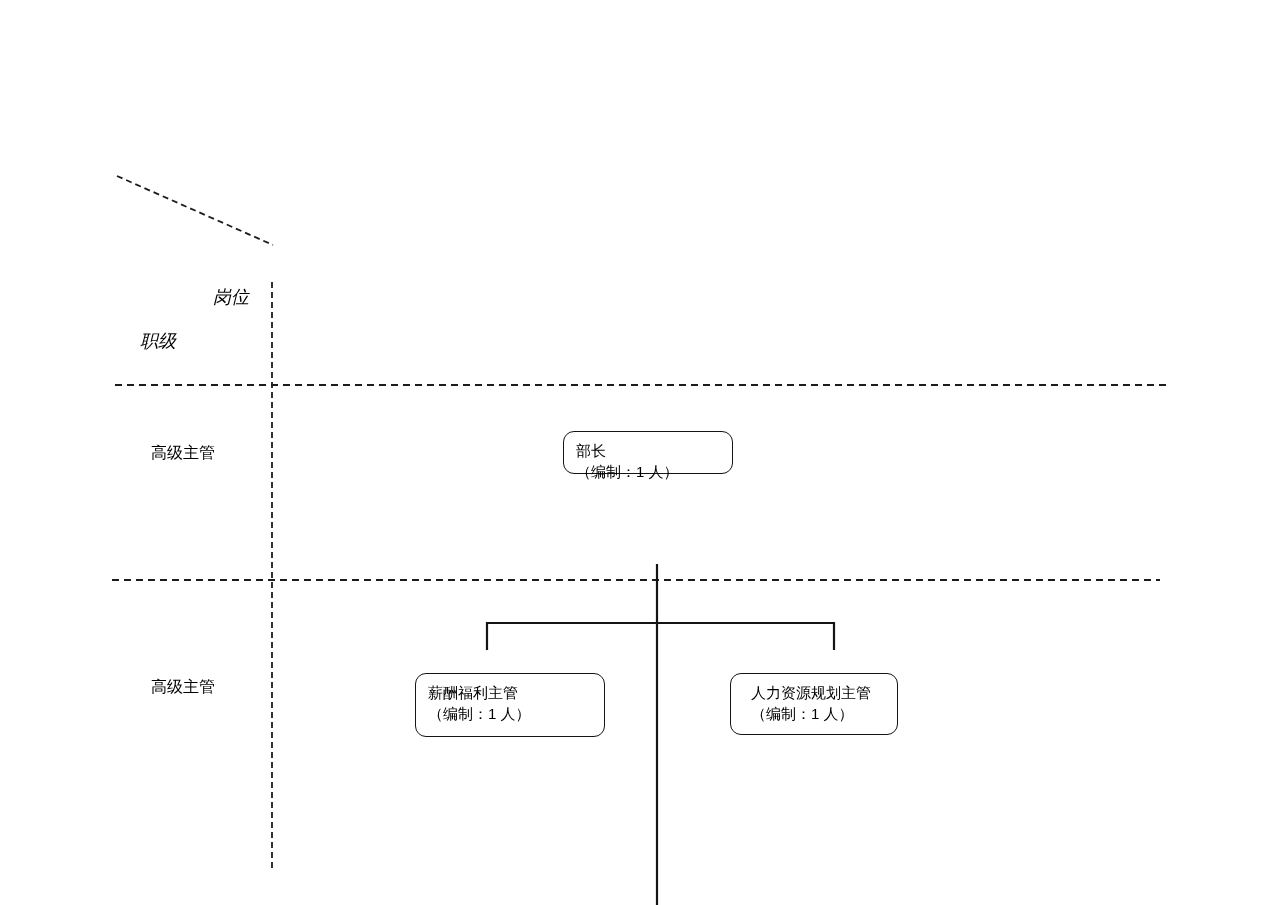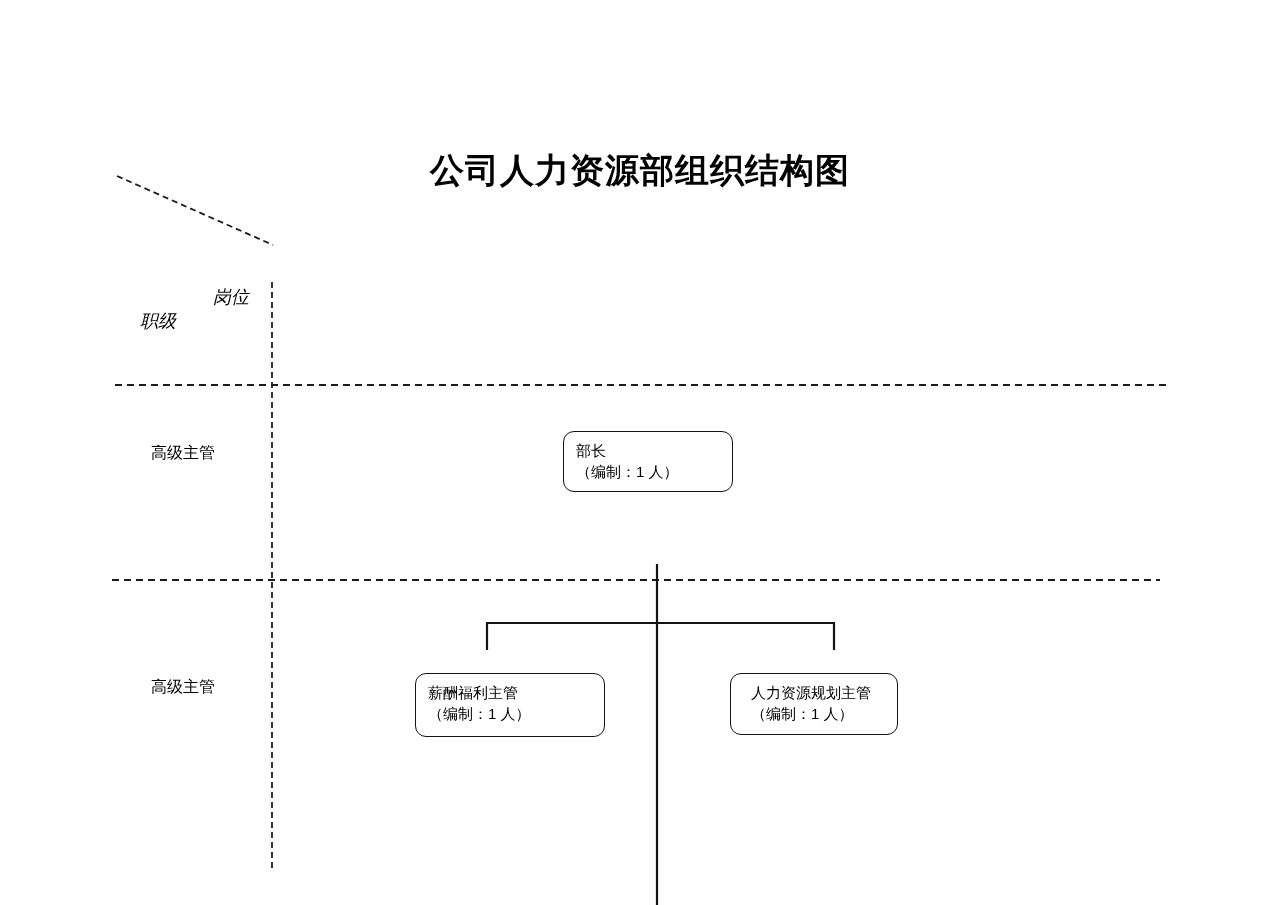--- a/index.html
+++ b/index.html
@@ -35,21 +35,21 @@
     height: 905px;
   }
   .axis-label {
     position: absolute;
     font-size: 18px;
     line-height: 1;
     white-space: nowrap;
     font-style: italic;
   }
   .axis-label.col { left: 213px; top: 288px; }
-  .axis-label.row { left: 140px; top: 312px; }
+  .axis-label.row { left: 140px; top: 332px; }
   .rank-label {
     position: absolute;
     font-size: 16px;
     line-height: 1;
     white-space: nowrap;
   }
   .rank-label.r0 { left: 151px; top: 445px; }
   .rank-label.r1 { left: 151px; top: 679px; }
   .node {
     position: absolute;
@@ -59,21 +59,21 @@
     background: #ffffff;
     padding: 8px 10px 0 12px;
     font-size: 15px;
     line-height: 21px;
   }
   .node .node-title,
   .node .node-sub {
     display: block;
     white-space: nowrap;
   }
-  .node.root   { left: 563px; top: 431px; width: 170px; height: 61px; }
+  .node.root   { left: 563px; top: 431px; width: 170px; height: 43px; }
   .node.child0 { left: 415px; top: 673px; width: 190px; height: 64px; }
   .node.child1 { left: 730px; top: 673px; width: 168px; height: 62px; padding-left: 20px; }
 </style>
 </head>
 <body>
 
 <div class="canvas">
 
   <svg class="grid-svg" viewBox="0 0 1280 905">
 
@@ -83,21 +83,20 @@
 
     <line x1="115" y1="385" x2="1166" y2="385" stroke="#1c1c1c" stroke-width="1.8" stroke-dasharray="7 5"></line>
 
     <line x1="112" y1="580" x2="1160" y2="580" stroke="#1c1c1c" stroke-width="1.8" stroke-dasharray="7 5"></line>
 
     <line x1="657" y1="564" x2="657" y2="905" stroke="#141414" stroke-width="2.2"></line>
 
     <path d="M 487 650 L 487 623 L 834 623 L 834 650" fill="none" stroke="#141414" stroke-width="2.2"></path>
   </svg>
 
-  <h1 class="chart-title">公司人力资源部组织结构图</h1>
 
   <span class="axis-label col">岗位</span>
   <span class="axis-label row">职级</span>
 
   <span class="rank-label r0">高级主管</span>
   <span class="rank-label r1">高级主管</span>
 
   <div class="node root">
     <span class="node-title">部长</span>
     <span class="node-sub">（编制：1 人）</span>

